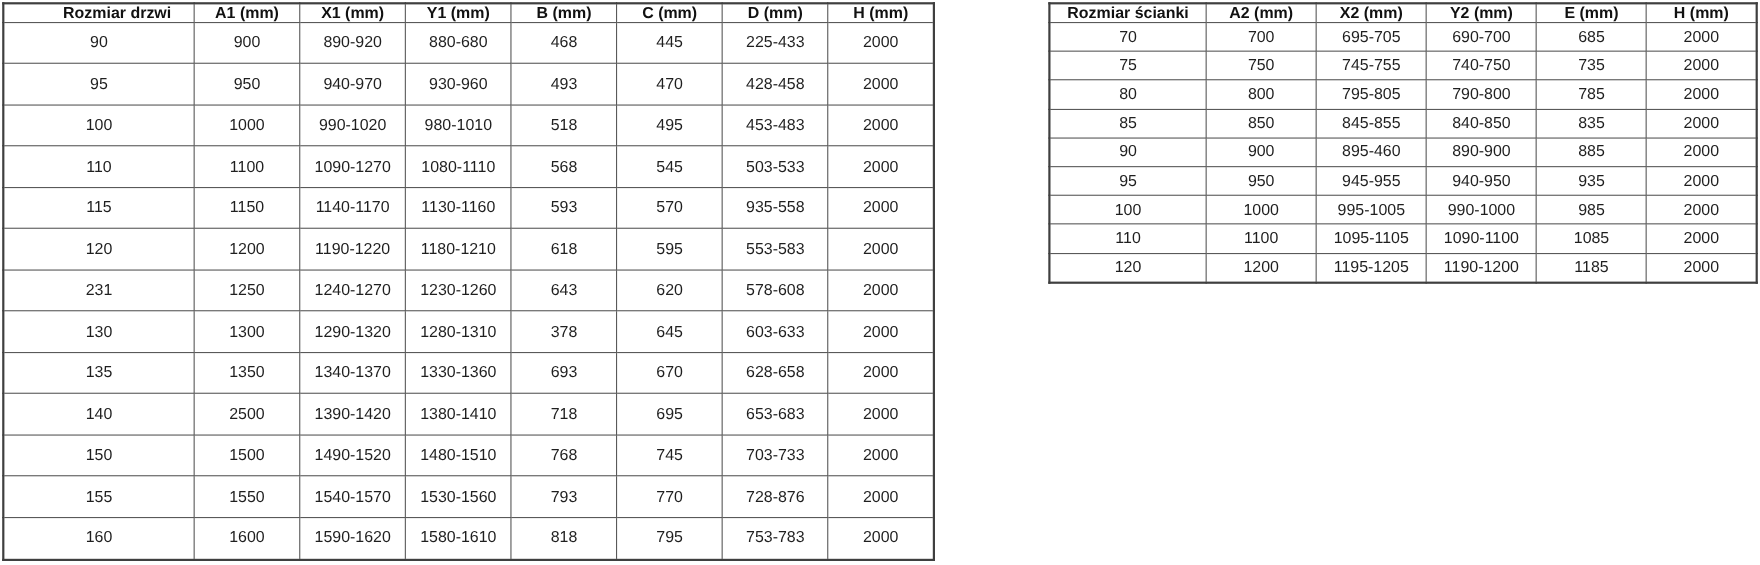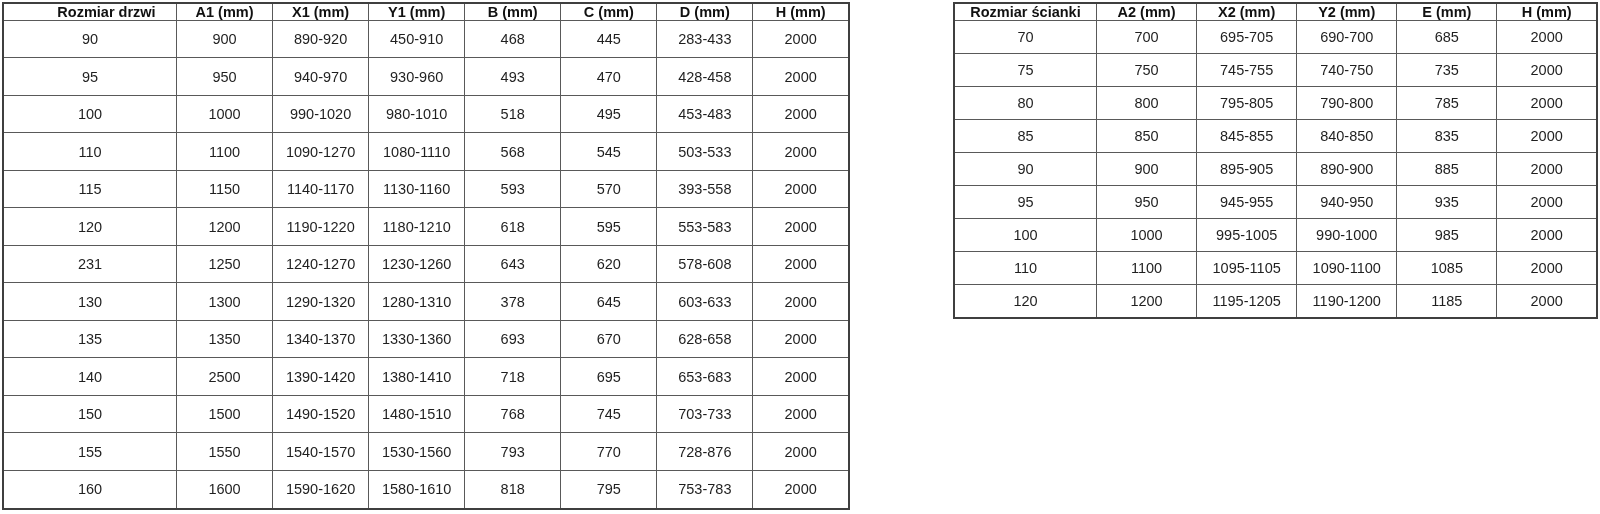--- a/index.html
+++ b/index.html
@@ -44,21 +44,21 @@
     top: 2px;
     width: 848px;
     height: 508px;
   }
   #door-table th:first-child { width: 131px; padding-left: 37px; }
   
   #wall-table {
     left: 953px;
     top: 2px;
     width: 645px;
-    height: 317px;
+    height: 256px;
   }
   #wall-table th:first-child { width: 133px; }
 </style>
 </head>
 <body>
 
 <div class="canvas">
   <table id="door-table" class="spec">
       <thead>
         <tr>
@@ -70,24 +70,24 @@
           <th>C (mm)</th>
           <th>D (mm)</th>
           <th>H (mm)</th>
         </tr>
       </thead>
       <tbody>
         <tr>
           <td>90</td>
           <td>900</td>
           <td>890-920</td>
-          <td>450-910</td>
+          <td>880-680</td>
           <td>468</td>
           <td>445</td>
-          <td>283-433</td>
+          <td>225-433</td>
           <td>2000</td>
         </tr>
         <tr>
           <td>95</td>
           <td>950</td>
           <td>940-970</td>
           <td>930-960</td>
           <td>493</td>
           <td>470</td>
           <td>428-458</td>
@@ -113,21 +113,21 @@
           <td>503-533</td>
           <td>2000</td>
         </tr>
         <tr>
           <td>115</td>
           <td>1150</td>
           <td>1140-1170</td>
           <td>1130-1160</td>
           <td>593</td>
           <td>570</td>
-          <td>393-558</td>
+          <td>935-558</td>
           <td>2000</td>
         </tr>
         <tr>
           <td>120</td>
           <td>1200</td>
           <td>1190-1220</td>
           <td>1180-1210</td>
           <td>618</td>
           <td>595</td>
           <td>553-583</td>
@@ -245,21 +245,21 @@
           <td>85</td>
           <td>850</td>
           <td>845-855</td>
           <td>840-850</td>
           <td>835</td>
           <td>2000</td>
         </tr>
         <tr>
           <td>90</td>
           <td>900</td>
-          <td>895-905</td>
+          <td>895-460</td>
           <td>890-900</td>
           <td>885</td>
           <td>2000</td>
         </tr>
         <tr>
           <td>95</td>
           <td>950</td>
           <td>945-955</td>
           <td>940-950</td>
           <td>935</td>

